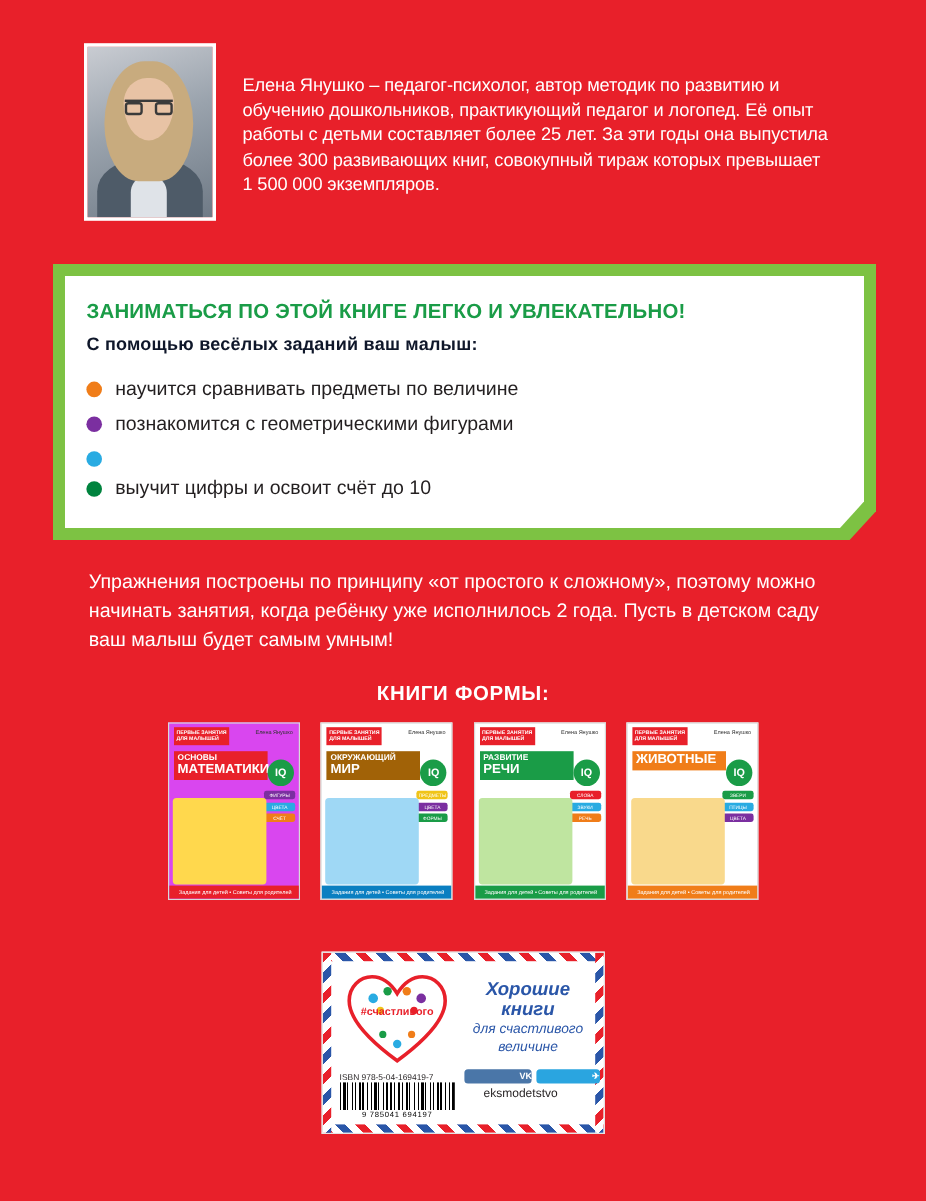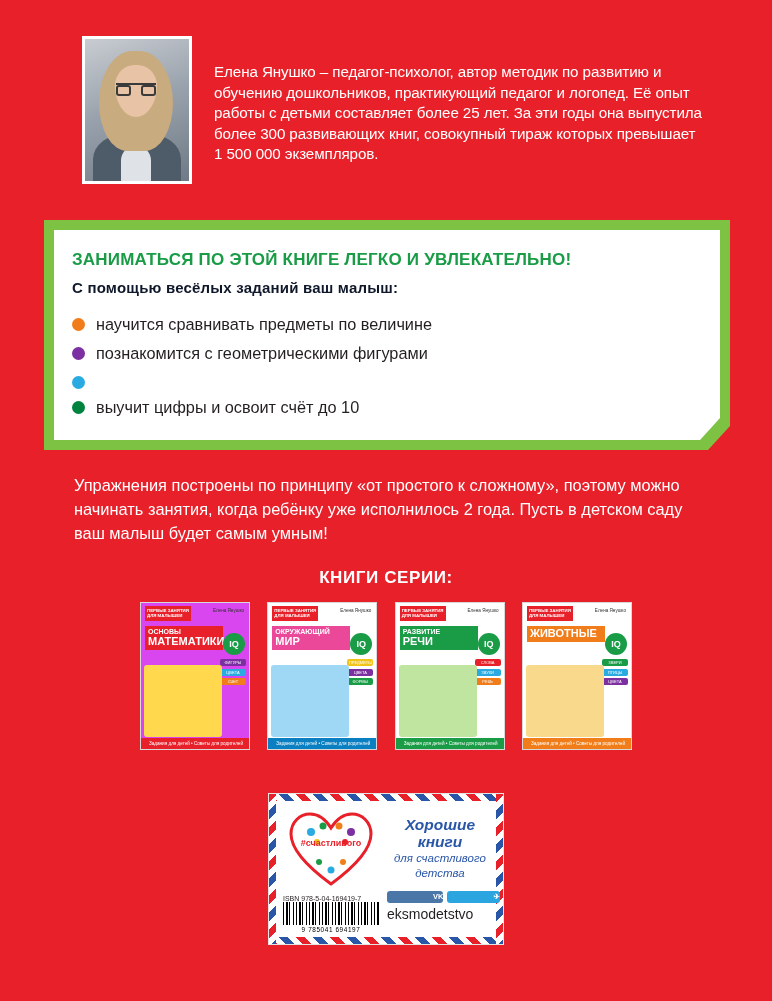--- a/index.html
+++ b/index.html
@@ -19,21 +19,21 @@
     top: 0;
     width: 772px;
     height: 1001px;
     background: #e8202a;
     overflow: hidden;
   }
 
   
   .author-block {
     position: absolute;
-    left: 82px;
+    left: 70px;
     top: 36px;
     width: 620px;
     display: flex;
     align-items: flex-start;
   }
   .author-photo {
     width: 110px;
     height: 148px;
     flex: 0 0 110px;
     border: 3px solid #ffffff;
@@ -404,22 +404,23 @@
     margin-right: 4px;
     padding-left: 46px;
   }
   .soc-ico.vk { background: #4a76a8; }
   .soc-ico.tg { background: #2aa5e0; }
   .soc-txt {
     font-size: 9.6px;
     color: #231f20;
   }
   .soc-txt2 {
-    font-size: 14px;
+    font-size: 10px;
     color: #231f20;
+    margin-left: 16px;
   }
   .pub-isbn {
     position: absolute;
     left: 14px;
     bottom: 42px;
     font-size: 7px;
     color: #231f20;
   }
   .barcode {
     position: absolute;
@@ -481,21 +482,21 @@
         <div class="bullet-row">
           <span class="bullet-dot" style="background:#00833e"></span>
           <span class="bullet-text">выучит цифры и освоит счёт до 10</span>
         </div>
       </div>
     </div>
   </div>
 
   <div class="para">Упражнения построены по принципу «от простого к сложному», поэтому можно начинать занятия, когда ребёнку уже исполнилось 2 года. Пусть в детском саду ваш малыш будет самым умным!</div>
 
-  <div class="series-title">КНИГИ СЕРИИ:</div>
+  <div class="series-title">КНИГИ ФОРМЫ:</div>
 
   <div class="covers">
 
     <div class="cover" style="background:#d946ef">
       <div class="cov-top"></div>
       <div class="cov-ribbon">ПЕРВЫЕ ЗАНЯТИЯ ДЛЯ МАЛЫШЕЙ</div>
       <div class="cov-author">Елена Янушко</div>
       <div class="cov-title" style="background:#e8202a">
         <small>ОСНОВЫ</small>
         <span>МАТЕМАТИКИ</span>
@@ -507,21 +508,21 @@
         <div class="cov-tab" style="background:#f07d19">СЧЁТ</div>
       </div>
       <div class="cov-art" style="background:#ffd84d"></div>
       <div class="cov-foot" style="background:#e8202a">Задания для детей • Советы для родителей</div>
     </div>
 
     <div class="cover" style="background:#ffffff">
       <div class="cov-top"></div>
       <div class="cov-ribbon">ПЕРВЫЕ ЗАНЯТИЯ ДЛЯ МАЛЫШЕЙ</div>
       <div class="cov-author">Елена Янушко</div>
-      <div class="cov-title" style="background:#ec4899">
+      <div class="cov-title" style="background:#a16207">
         <small>ОКРУЖАЮЩИЙ</small>
         <span>МИР</span>
       </div>
       <div class="cov-iq">IQ</div>
       <div class="cov-tabs">
         <div class="cov-tab" style="background:#f0c419">ПРЕДМЕТЫ</div>
         <div class="cov-tab" style="background:#7b2fa0">ЦВЕТА</div>
         <div class="cov-tab" style="background:#1a9c47">ФОРМЫ</div>
       </div>
       <div class="cov-art" style="background:#9fd8f5"></div>
@@ -585,21 +586,21 @@
         <circle cx="32" cy="52" r="3" fill="#1a9c47"></circle>
         <circle cx="56" cy="52" r="3" fill="#f07d19"></circle>
       </svg>
     </div>
     <div class="pub-hash">#счастливого</div>
 
     <div class="pub-right">
       <div class="pub-t1">Хорошие</div>
       <div class="pub-t1">книги</div>
       <div class="pub-t2">для счастливого</div>
-      <div class="pub-t2">детства</div>
+      <div class="pub-t2">величине</div>
     </div>
 
     <div class="pub-social">
       <div class="soc-row">
         <span class="soc-ico vk">VK</span>
         <span class="soc-ico tg">✈</span>
         <span class="soc-txt">eksmo_kids</span>
       </div>
       <div class="soc-row">
         <span class="soc-txt2">eksmodetstvo</span>

